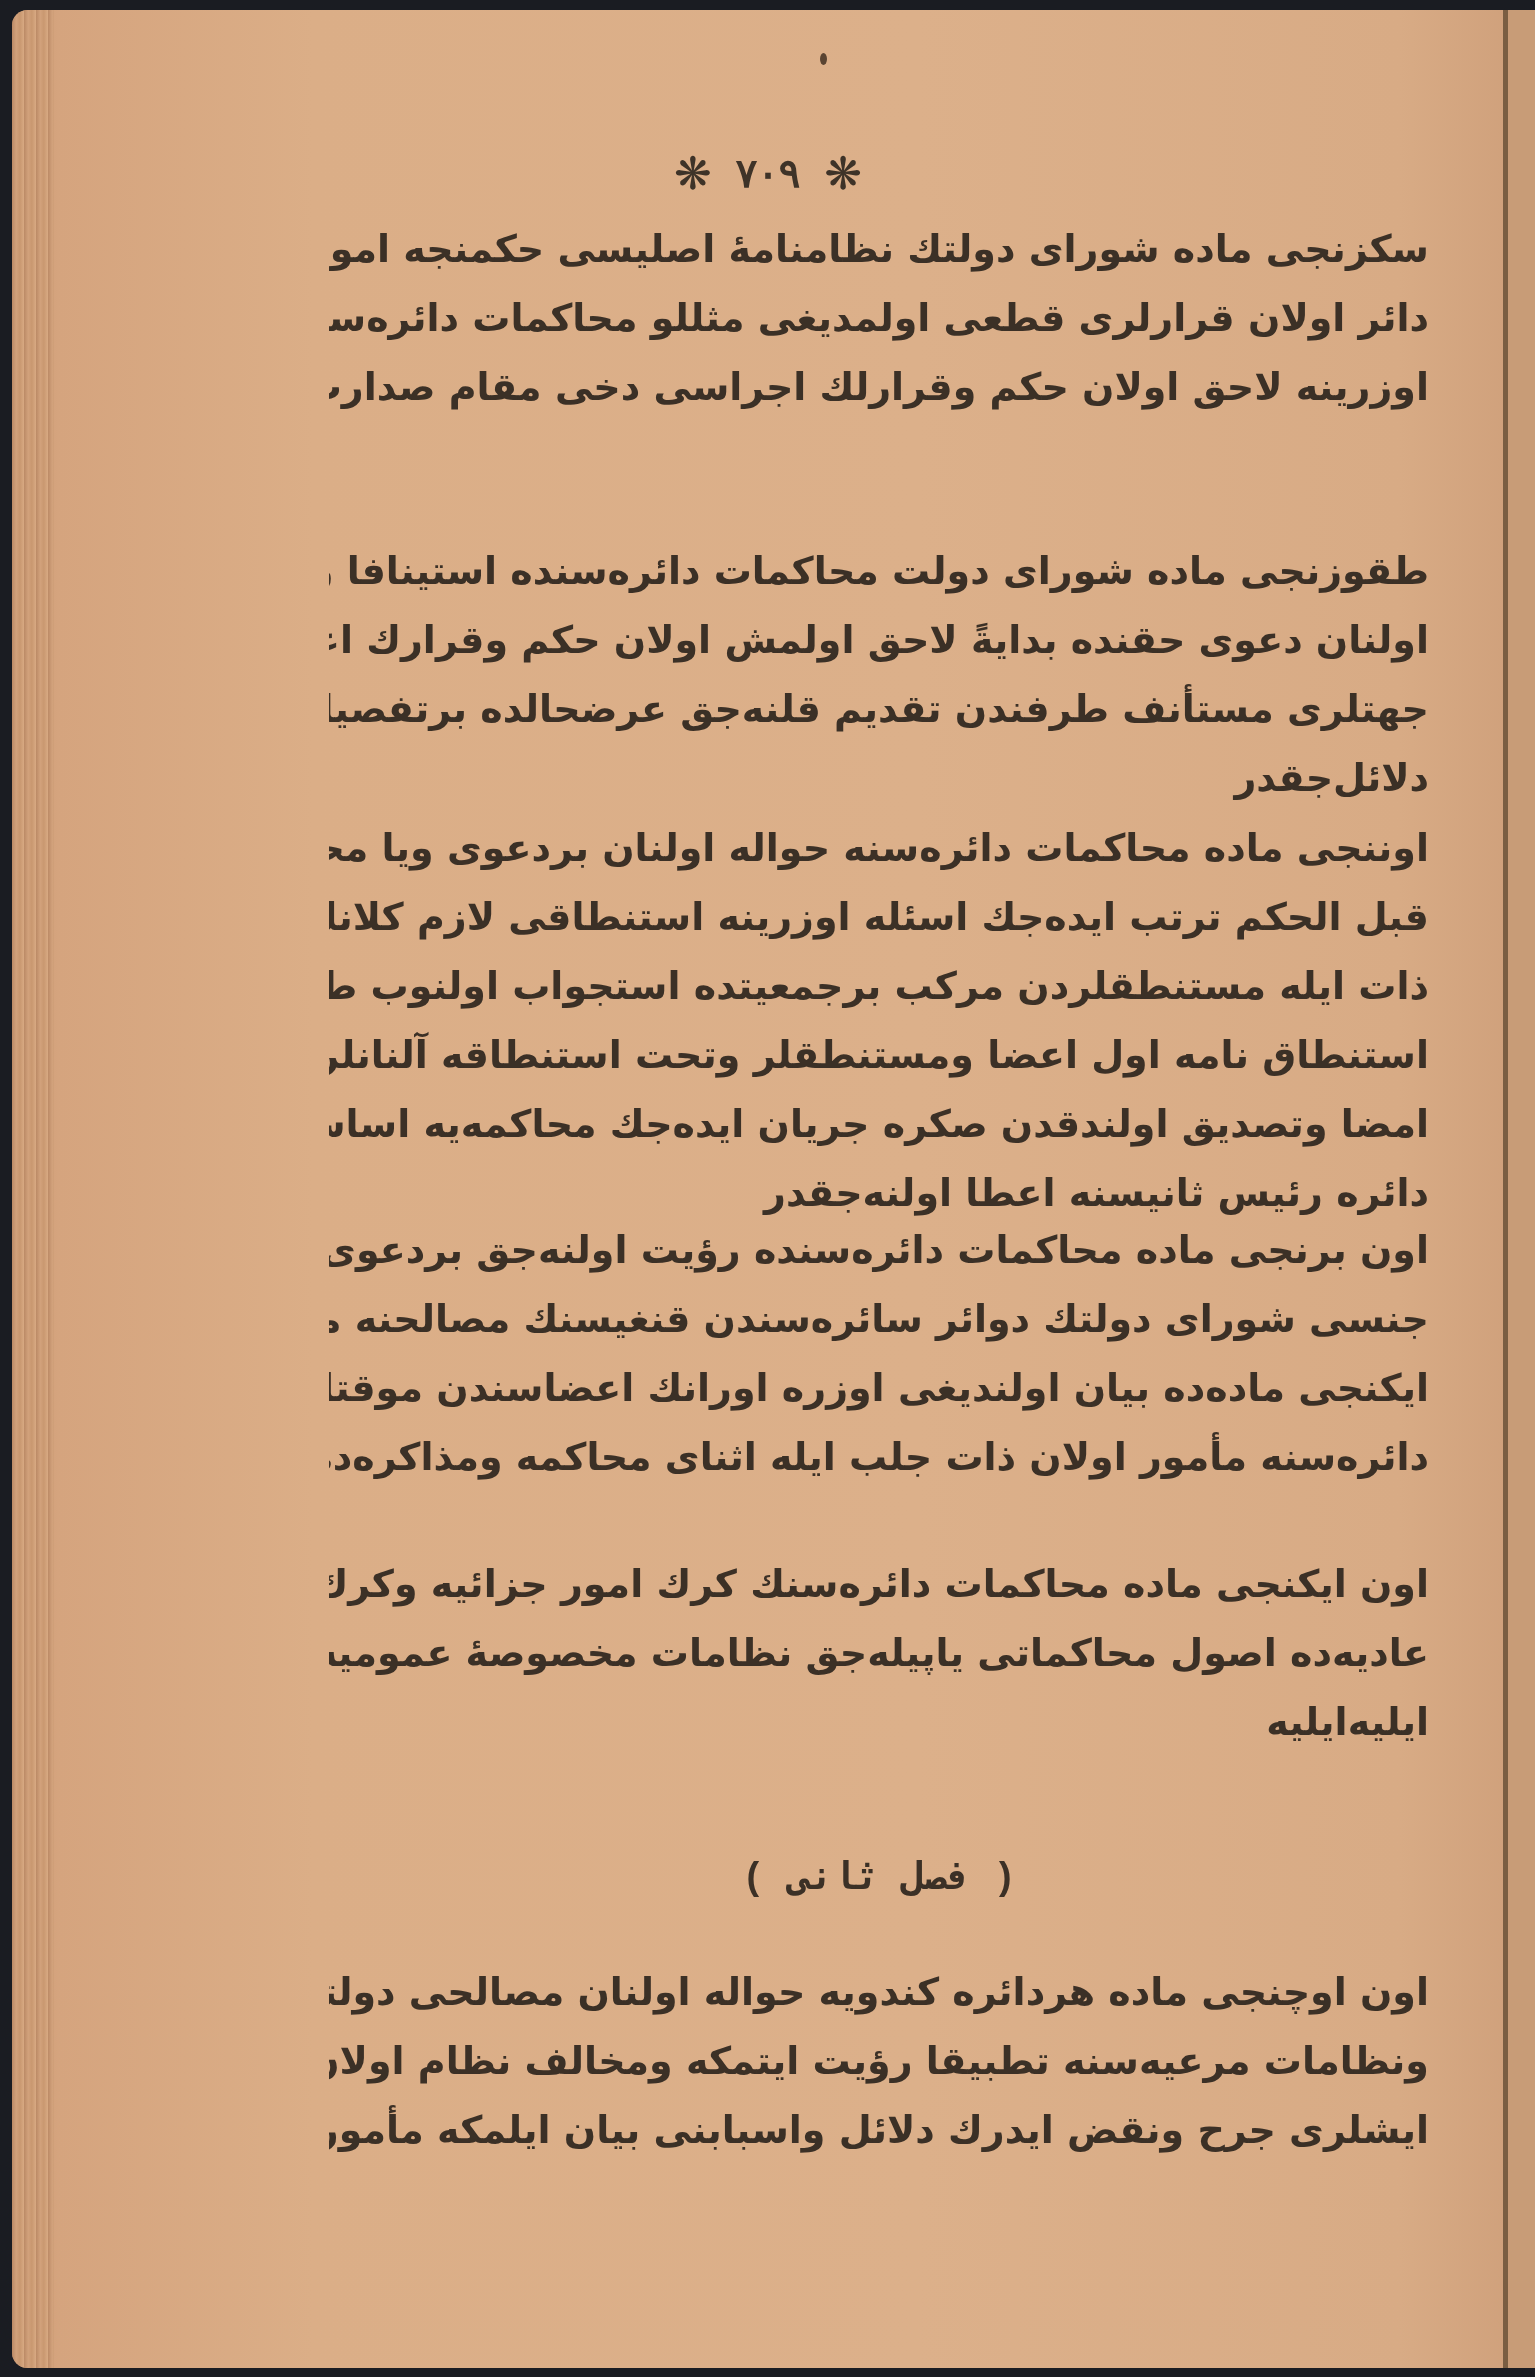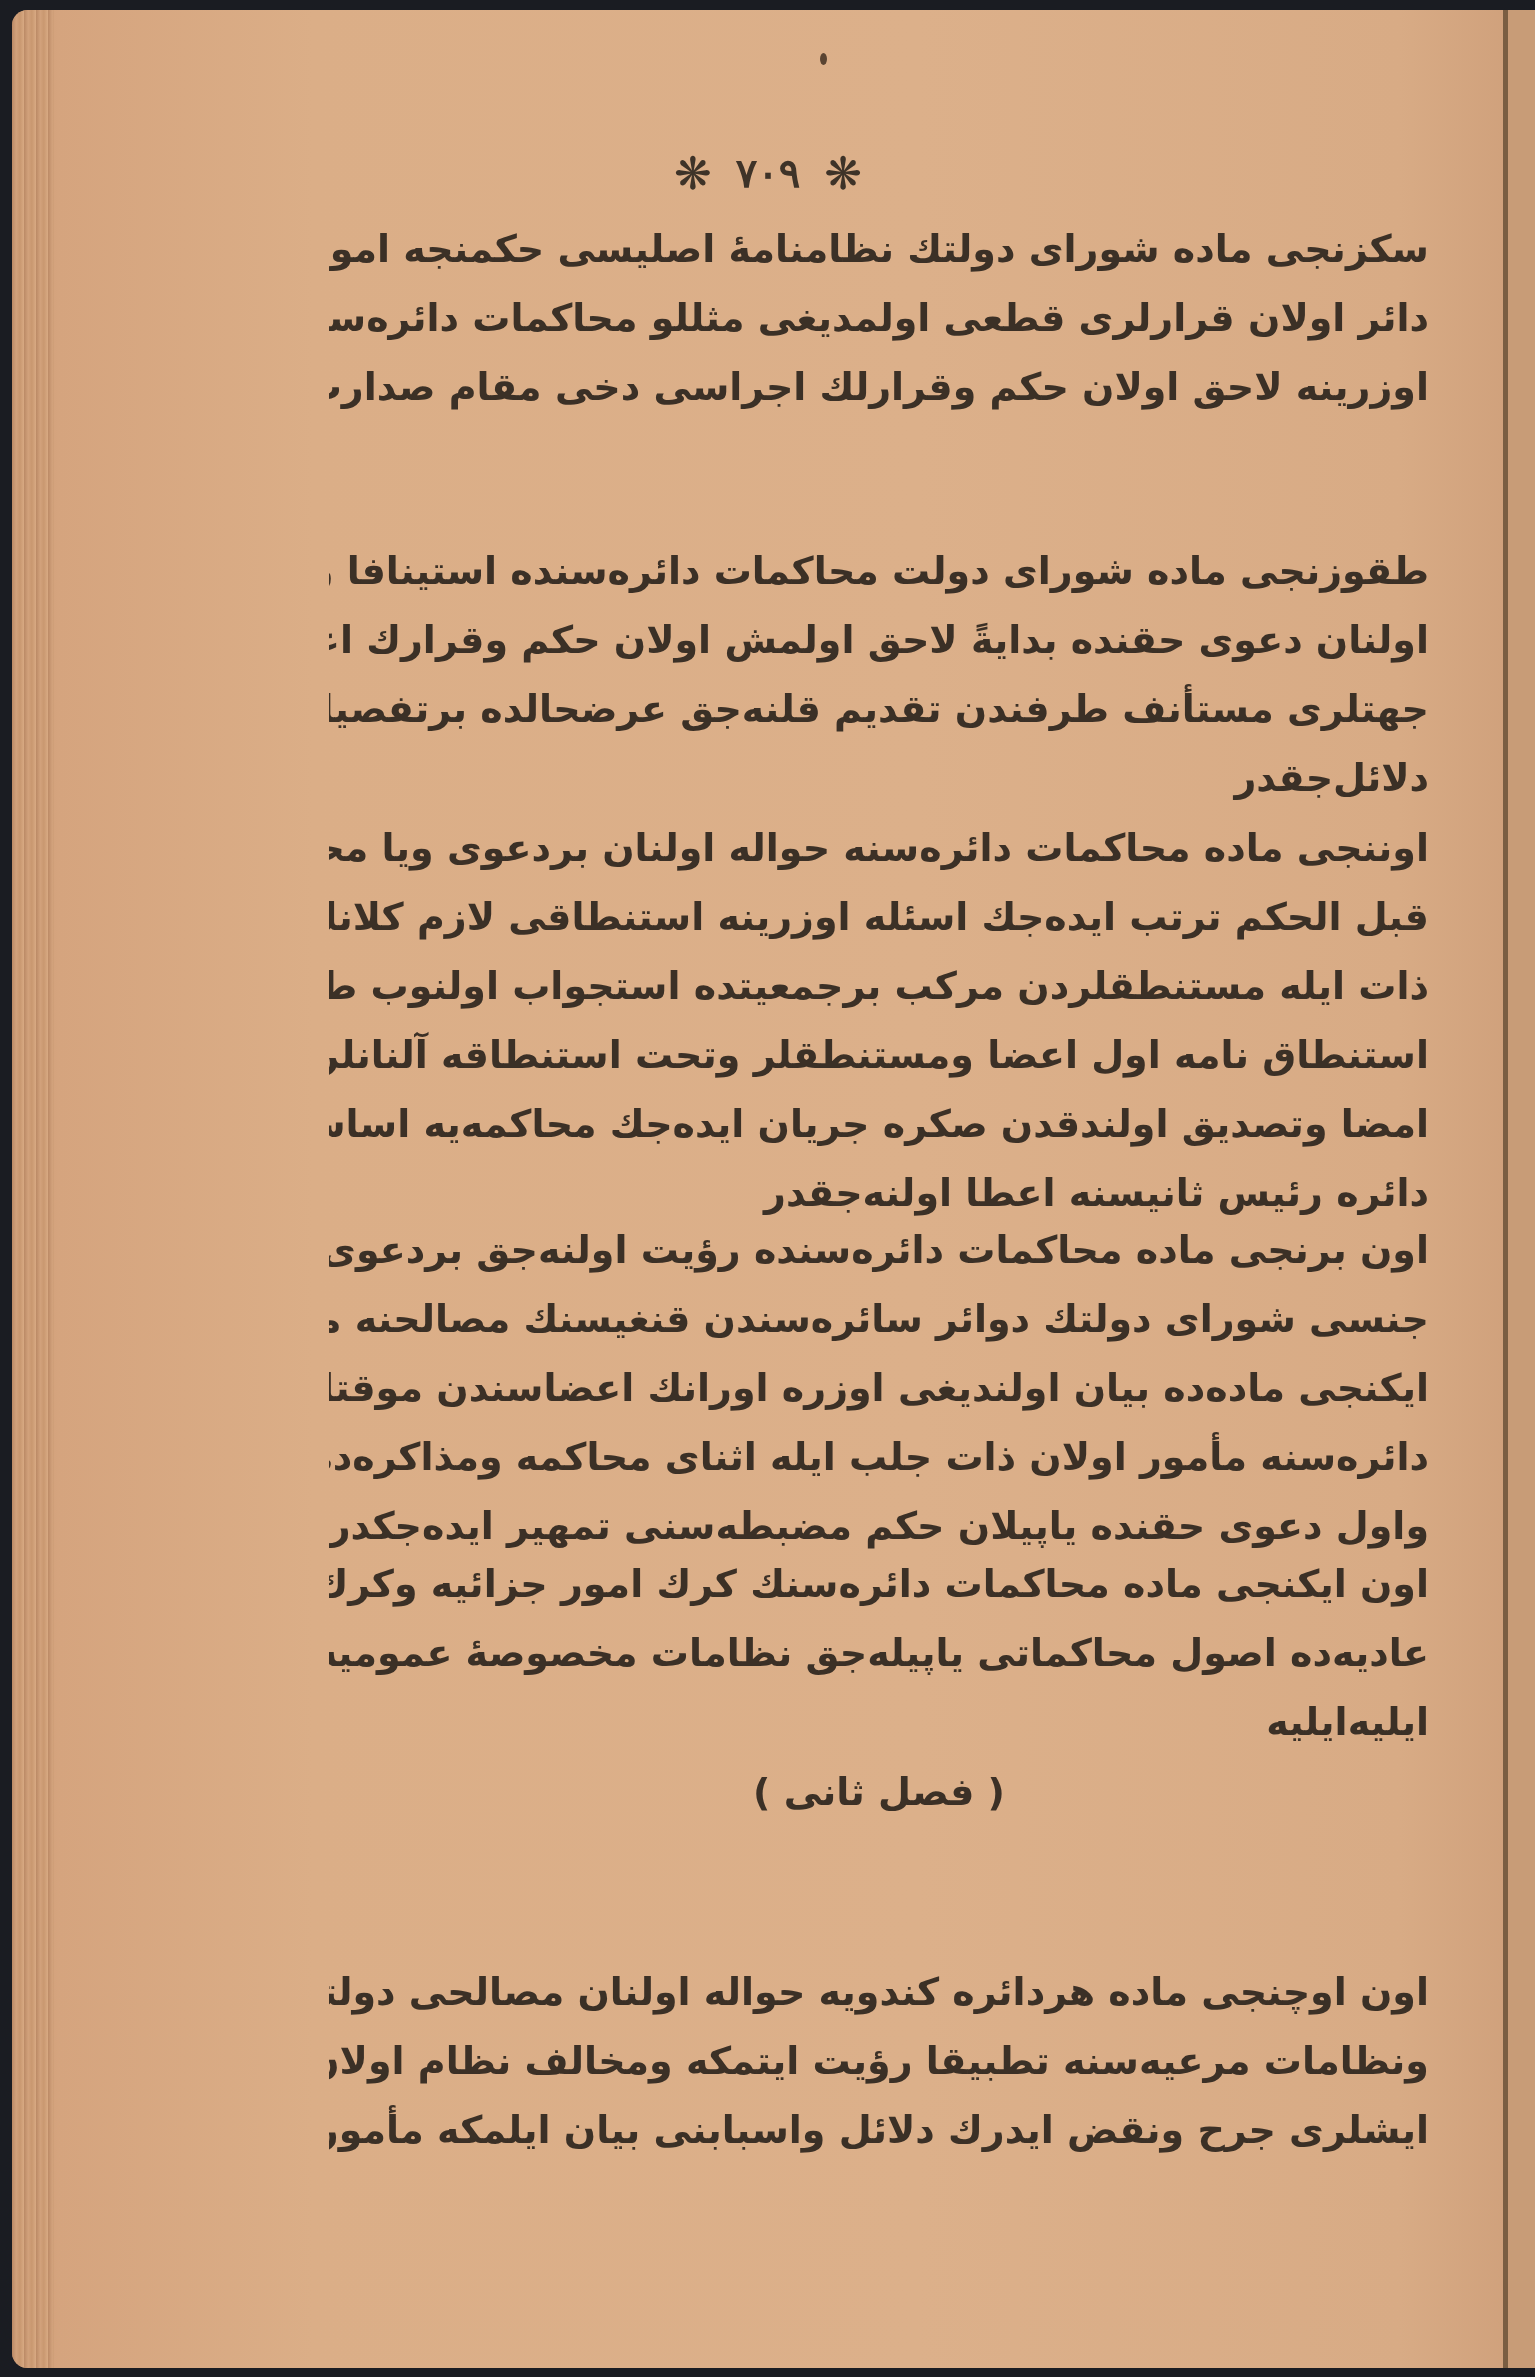--- a/index.html
+++ b/index.html
@@ -149,30 +149,29 @@
     <div class="line">استنطاق نامه اول اعضا ومستنطقلر وتحت استنطاقه آلنانلر طرفلرندن</div>
     <div class="line">امضا وتصدیق اولندقدن صکره جریان ایده‌جك محاکمه‌یه اساس اولمق اوزره</div>
     <div class="line last">دائره رئیس ثانیسنه اعطا اولنه‌جقدر</div>
   </div>
 
   <div class="text-block" style="top:1216px;">
     <div class="line">اون برنجی ماده   محاکمات دائره‌سنده رؤیت اولنه‌جق بردعوی ومحاکمه‌نك</div>
     <div class="line">جنسی شورای دولتك دوائر سائره‌سندن قنغیسنك مصالحنه متعلق ایسه</div>
     <div class="line">ایکنجی ماده‌ده بیان اولندیغی اوزره اورانك اعضاسندن موقتا محاکمات</div>
     <div class="line">دائره‌سنه مأمور اولان ذات جلب ایله اثنای محاکمه ومذاکره‌ده بولندیریله‌جق</div>
-    <div class="line last">واول دعوی حقنده یاپیلان حکم مضبطه‌سنی تمهیر ایده‌جکدر</div>
   </div>
 
   <div class="text-block" style="top:1550px;">
     <div class="line">اون ایکنجی ماده   محاکمات دائره‌سنك کرك امور جزائیه وکرك حقوق</div>
     <div class="line">عادیه‌ده اصول محاکماتی یاپیله‌جق نظامات مخصوصهٔ عمومیه تحتنده جریان</div>
     <div class="line last">ایلیه‌ایلیه</div>
   </div>
 
-  <div class="text-block" style="top:1758px;">
+  <div class="text-block" style="top:1845px;font-family:Liberation Mono, monospace;">
     <div class="heading">( فصل ثانی )</div>
   </div>
 
   <div class="text-block" style="top:1958px;">
     <div class="line">اون اوچنجی ماده   هردائره کندویه حواله اولنان مصالحی دولتك قوانین</div>
     <div class="line">ونظامات مرعیه‌سنه تطبیقا رؤیت ایتمکه ومخالف نظام اولان</div>
     <div class="line last">ایشلری جرح ونقض ایدرك دلائل واسبابنی بیان ایلمکه مأموردر</div>
   </div>
 </div>
 

